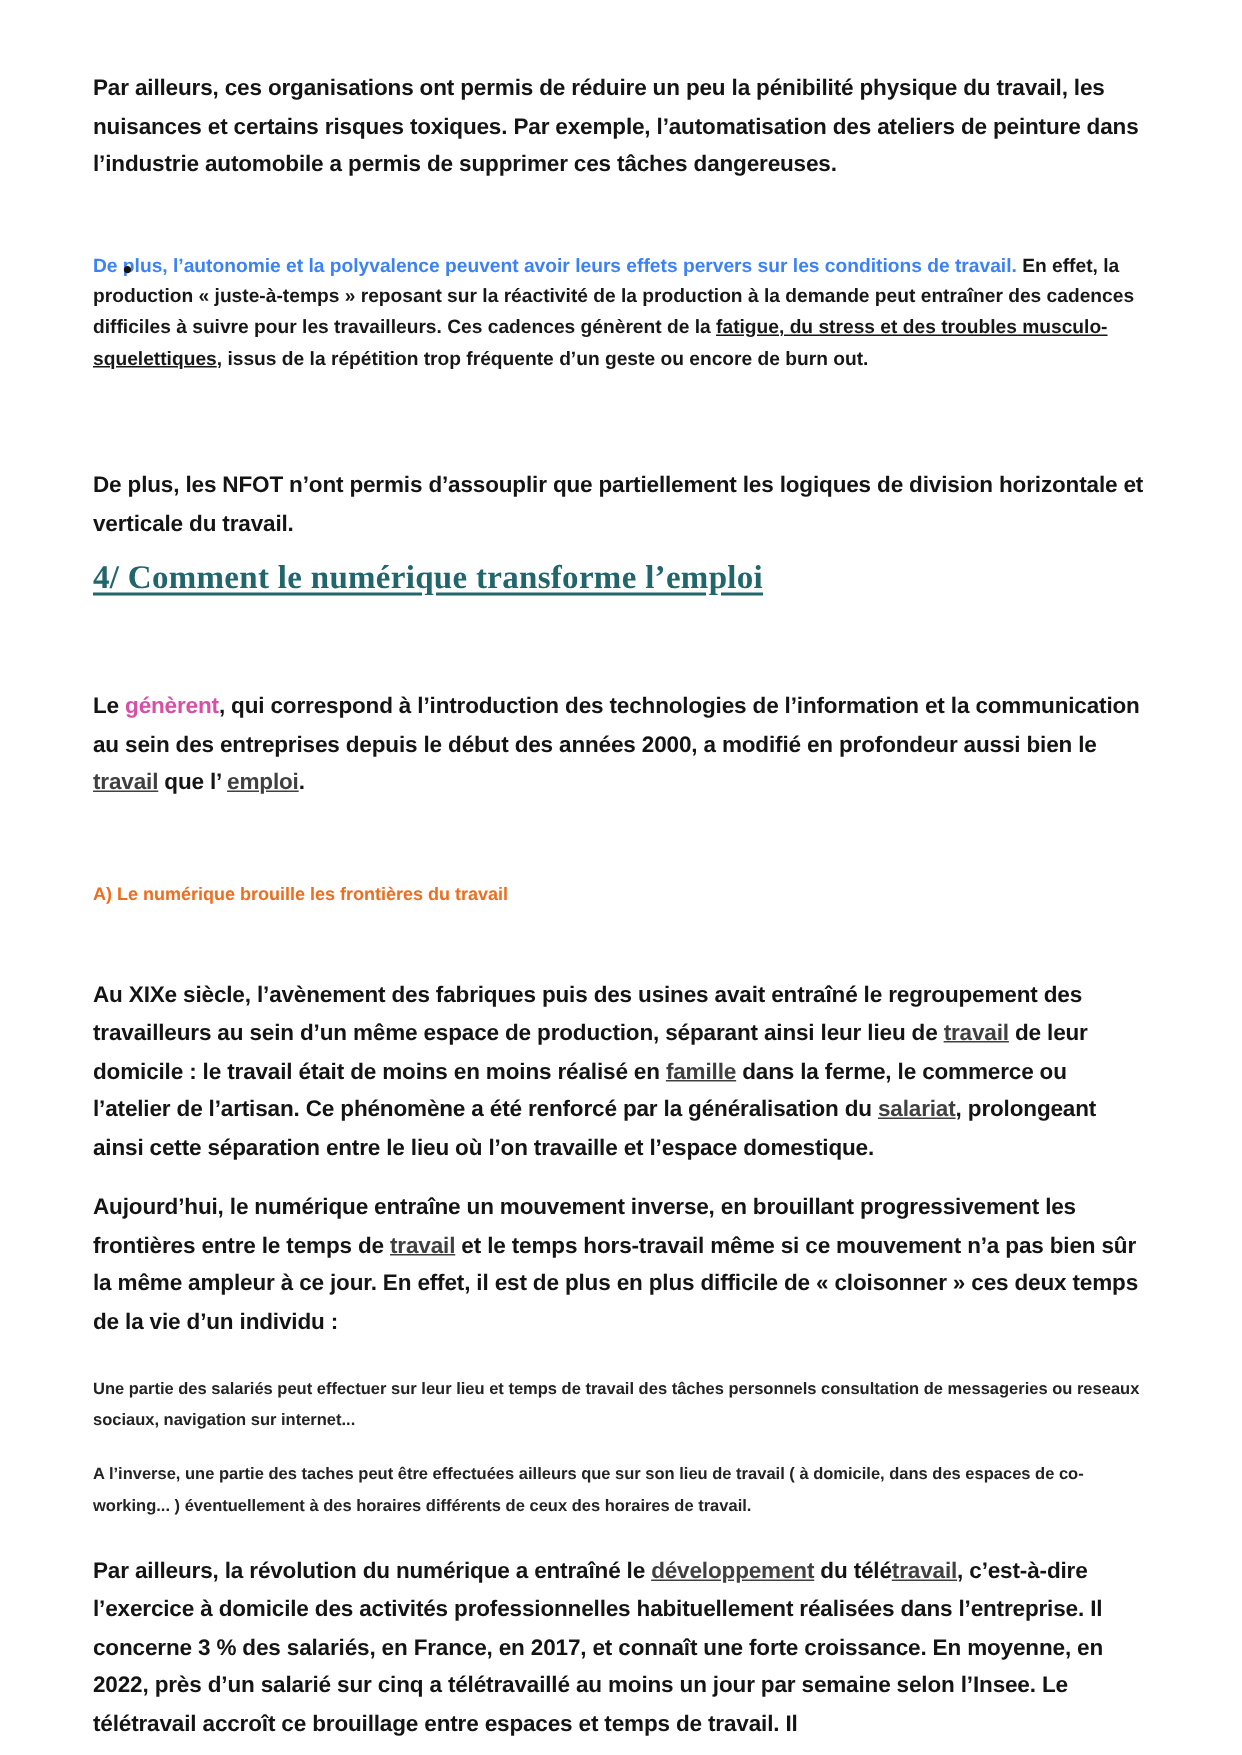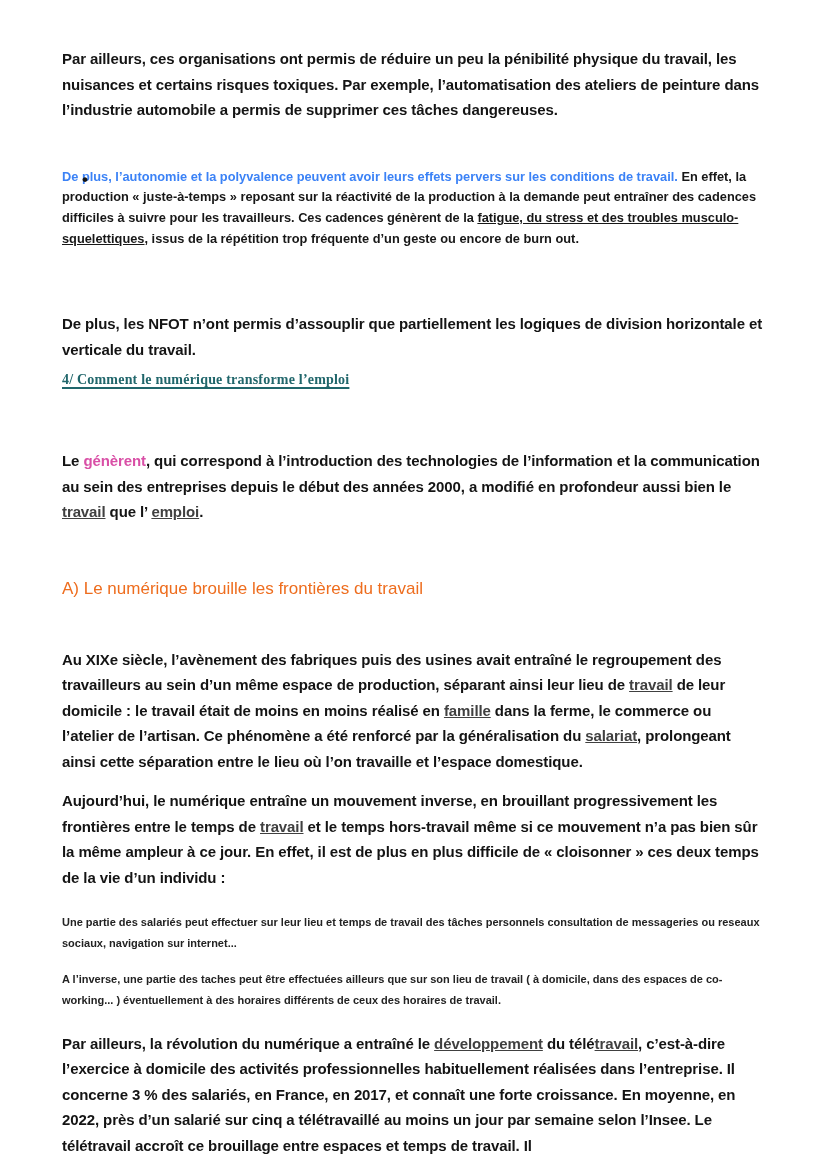--- a/index.html
+++ b/index.html
@@ -14,29 +14,29 @@
 
   p.body  { font-size:15px;  font-weight:700; line-height:1.7;  color:#141414; letter-spacing:-0.1px; }
   p.lead  { font-size:12.8px; font-weight:700; line-height:1.62; color:#171717; }
   p.small { font-size:11px;  font-weight:700; line-height:1.92; color:#232323; }
 
   .bullet { padding-left:46px; position:relative; }
   .bullet .marker { position:absolute; left:20px; top:-1px; font-size:17px; }
 
   h2.h-main {
     font-family:"Liberation Serif", serif;
-    font-size:14px; font-weight:700;
+    font-size:22px; font-weight:700;
     color:#20666b;
     text-decoration:underline;
     text-underline-offset:3px;
     text-decoration-thickness:2px;
     letter-spacing:0.2px;
   }
   h2.h-orange {
-    font-size:17px; font-weight:400;
+    font-size:12px; font-weight:700;
     color:#ee6d1e;
   }
 
   .orange { color:#3b82f6; }
   .pink   { color:#d94fa6; }
   a.link  { color:#404040; text-decoration:underline; cursor:pointer; font-weight:inherit; }
   .u      { text-decoration:underline; }
 </style>
 </head>
 <body>

